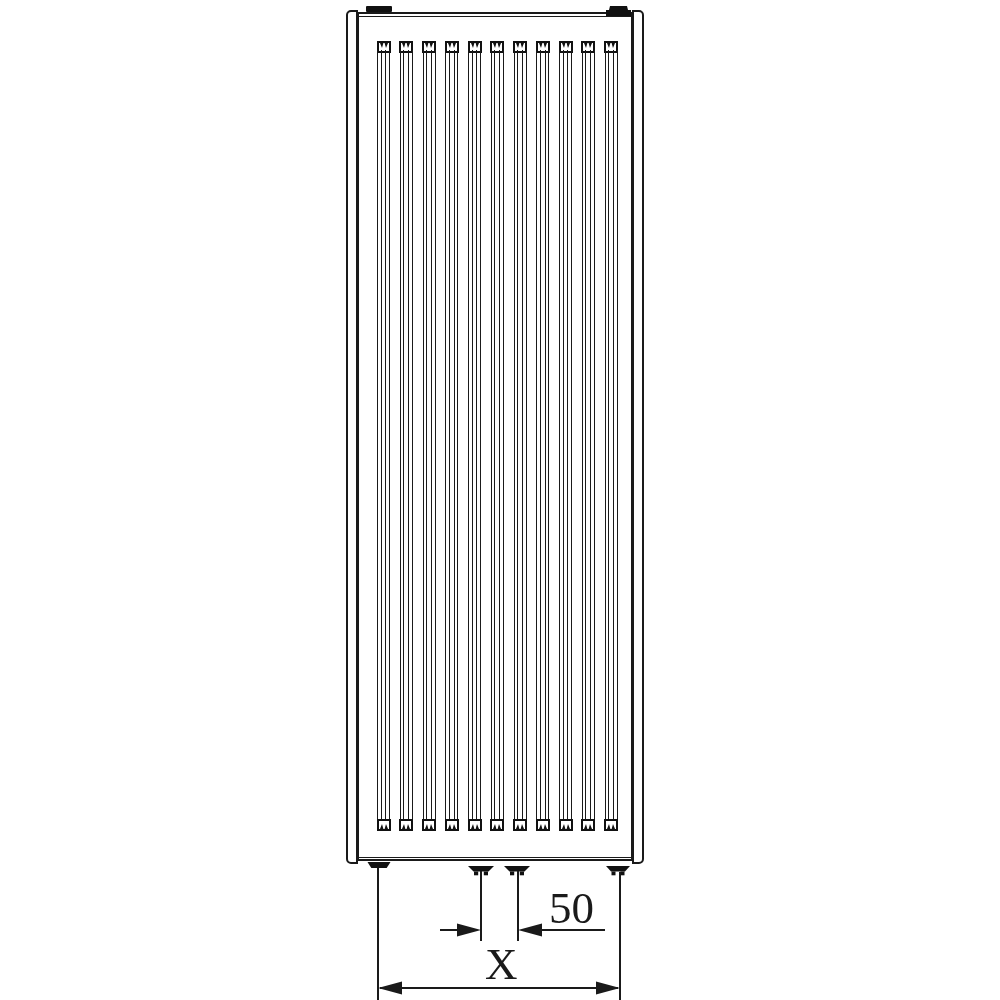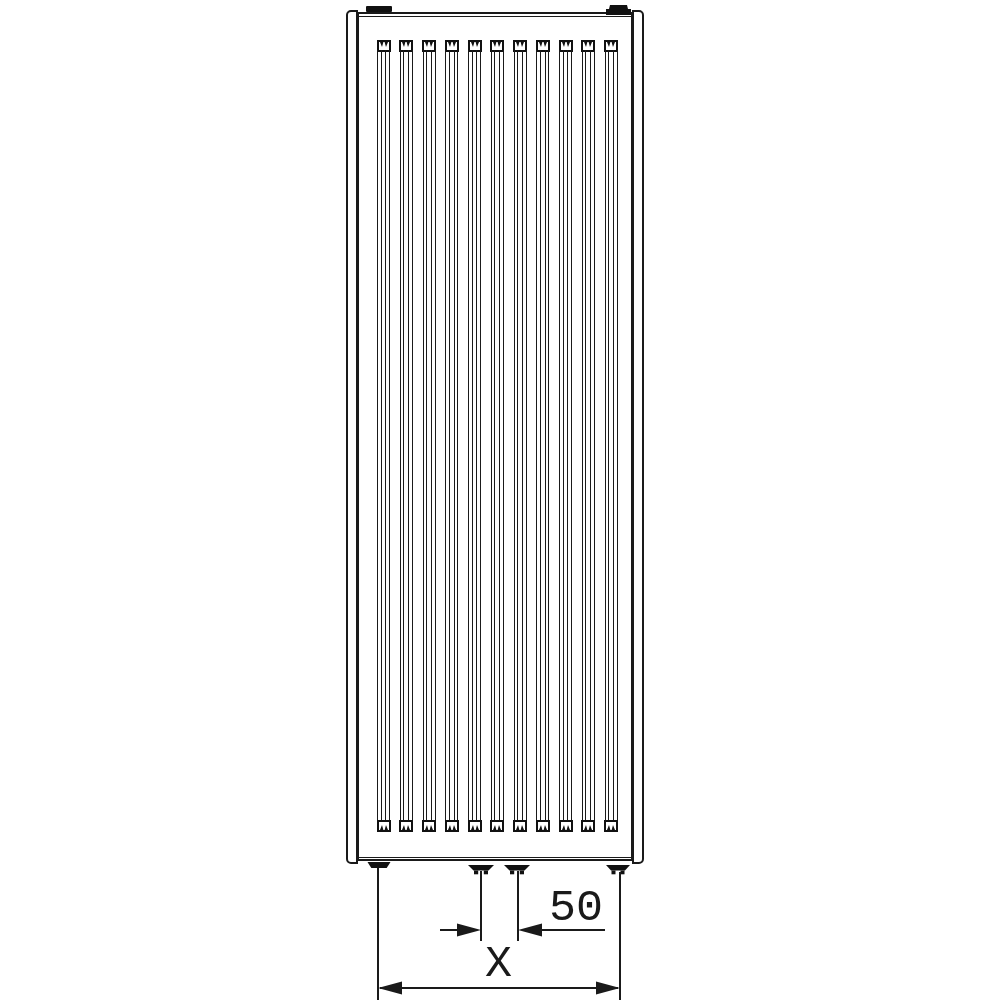--- a/index.html
+++ b/index.html
@@ -1,18 +1,18 @@
 <!DOCTYPE html>
 <html><head>
 <meta charset="utf-8">
 <style>
   html,body{margin:0;padding:0;background:#ffffff;}
   #canvas{
     position:relative;width:1000px;height:1000px;background:#ffffff;overflow:hidden;
-    font-family:Liberation Mono, monospace;
+    font-family:Liberation Serif, serif;
   }
   
   .side-strip{
     position:absolute;top:10px;width:12px;height:854px;
     border:2px solid #1a1a1a;background:#ffffff;box-sizing:border-box;z-index:1;
   }
   .side-strip.left{left:346px;border-radius:5px 0 0 5px;}
   .side-strip.right{left:632px;border-radius:0 5px 5px 0;}
   
   .front-panel{

